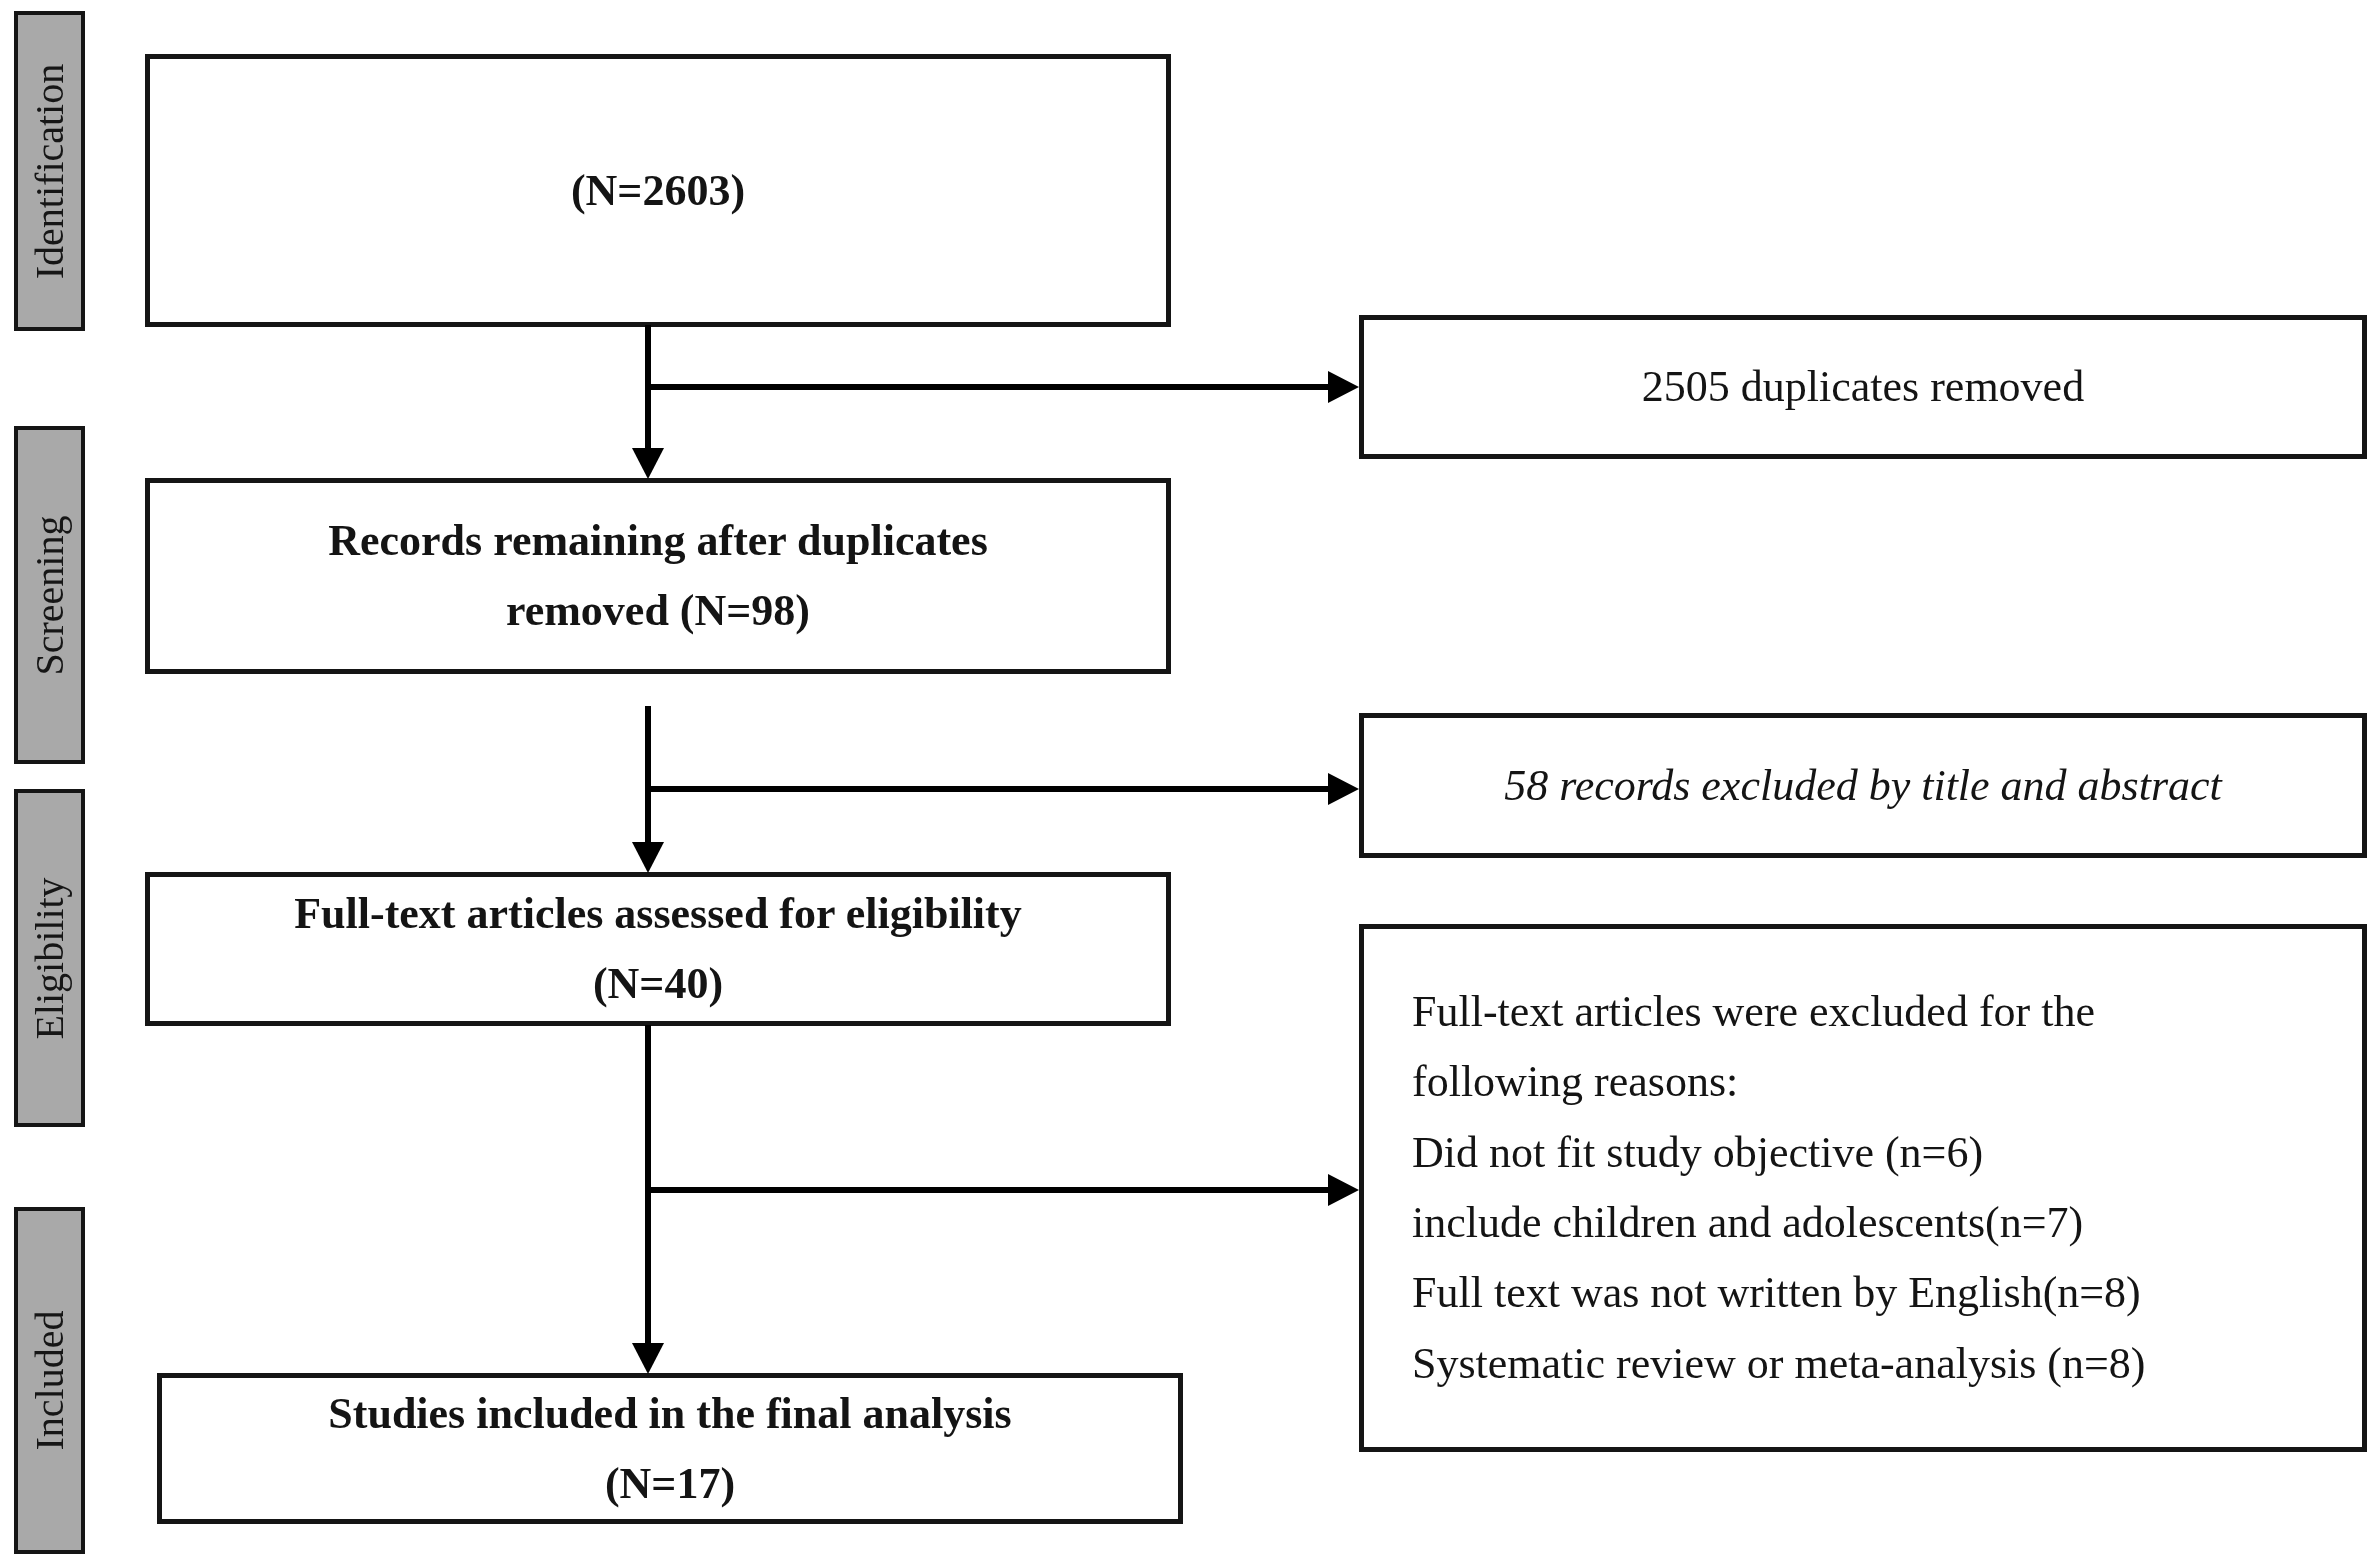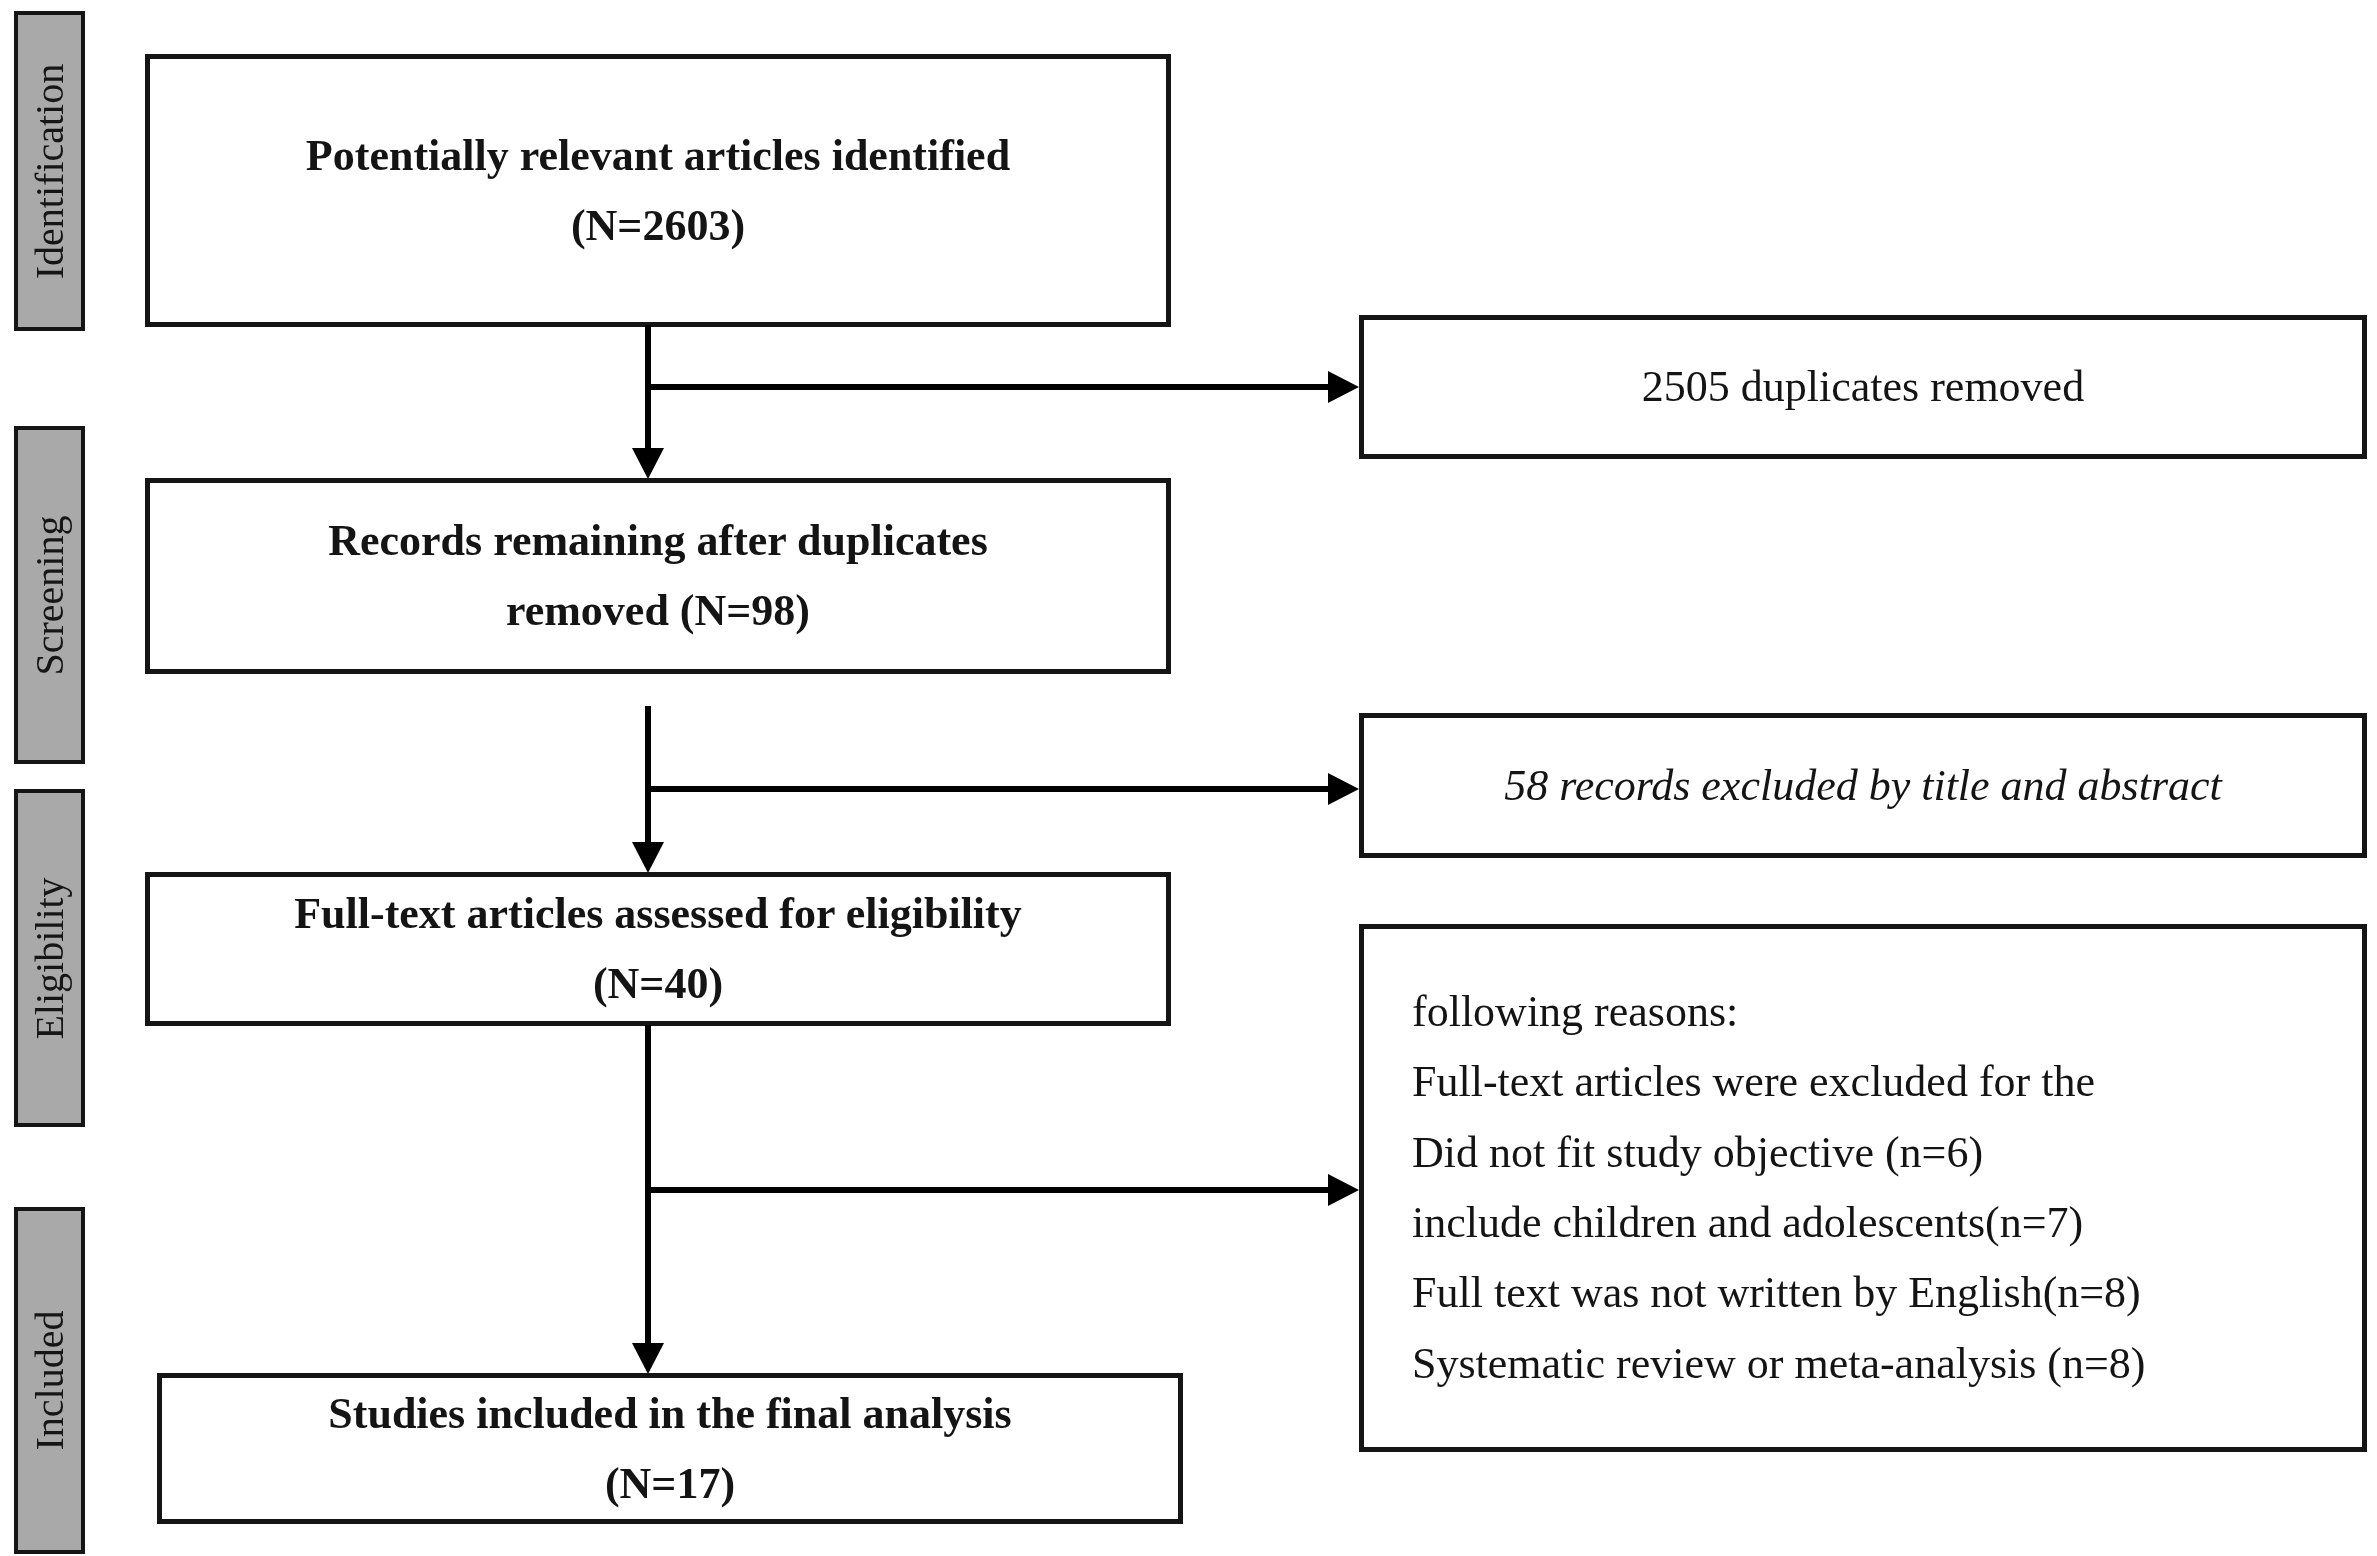--- a/index.html
+++ b/index.html
@@ -133,21 +133,20 @@
     <span class="vtext">Screening</span>
   </div>
   <div class="stagebox" id="stage-eligibility">
     <span class="vtext">Eligibility</span>
   </div>
   <div class="stagebox" id="stage-included">
     <span class="vtext">Included</span>
   </div>
 
   <div class="fbox main" id="box-identified">
-    <span class="ln">Potentially relevant articles identified</span>
     <span class="ln">(N=2603)</span>
   </div>
 
   <div class="fbox main" id="box-after-duplicates">
     <span class="ln">Records remaining after duplicates</span>
     <span class="ln">removed (N=98)</span>
   </div>
 
   <div class="fbox main" id="box-fulltext">
     <span class="ln">Full-text articles assessed for eligibility</span>
@@ -161,22 +160,22 @@
 
   <div class="fbox side" id="side-duplicates">
     <span class="ln">2505 duplicates removed</span>
   </div>
 
   <div class="fbox side" id="side-excluded">
     <span class="ln">58 records excluded by title and abstract</span>
   </div>
 
   <div class="fbox side" id="side-reasons">
+    <span class="ln">Full-text articles were excluded for the</span>
     <span class="ln">following reasons:</span>
-    <span class="ln">Full-text articles were excluded for the</span>
     <span class="ln">Did not fit study objective (n=6)</span>
     <span class="ln">include children and adolescents(n=7)</span>
     <span class="ln">Full text was not written by English(n=8)</span>
     <span class="ln">Systematic review or meta-analysis (n=8)</span>
   </div>
 
   <div class="vline" id="v1"></div>
   <div class="vline" id="v2"></div>
   <div class="vline" id="v3"></div>
   <div class="hline" id="h1"></div>

